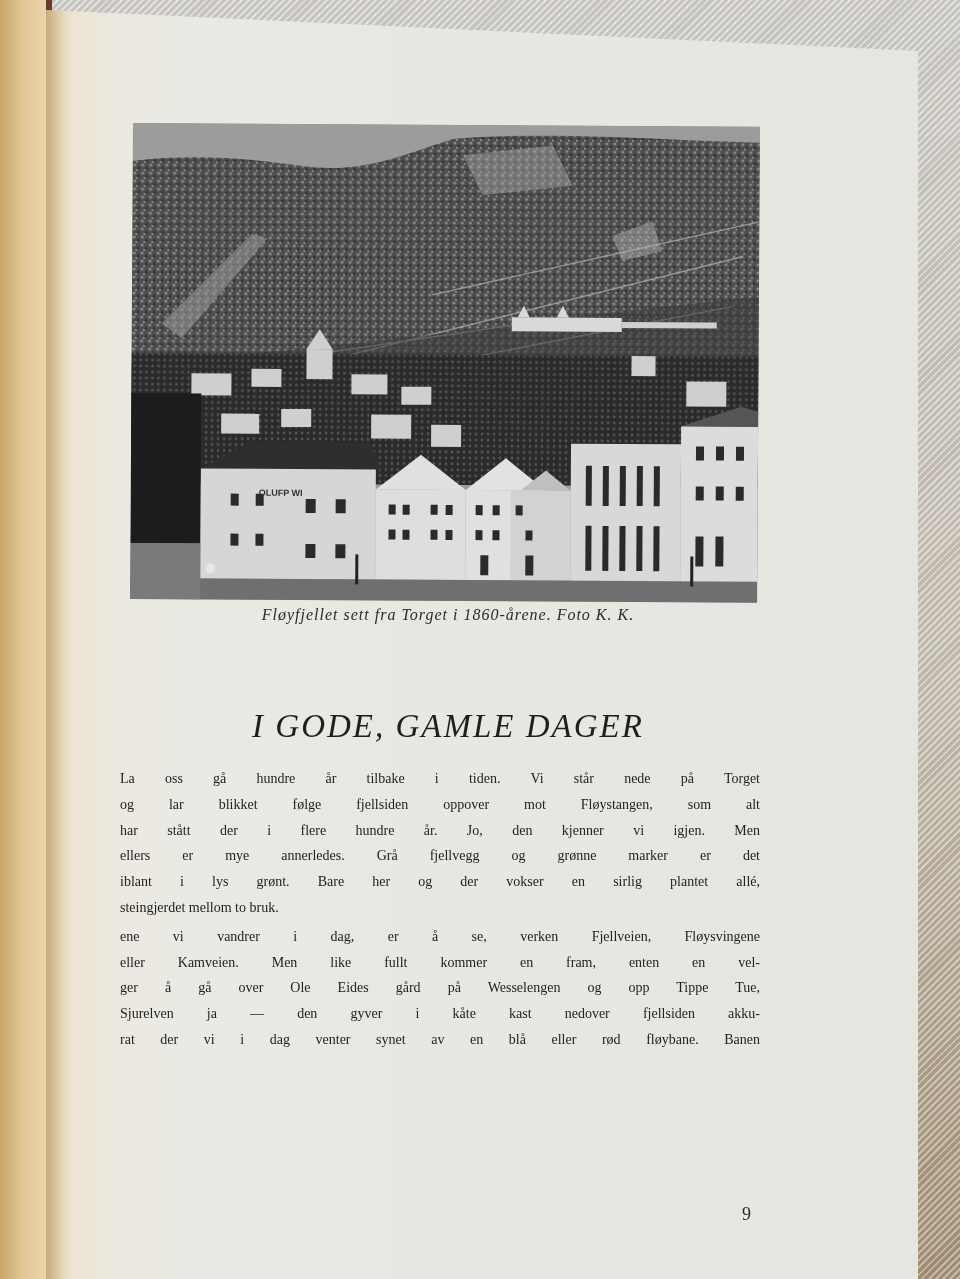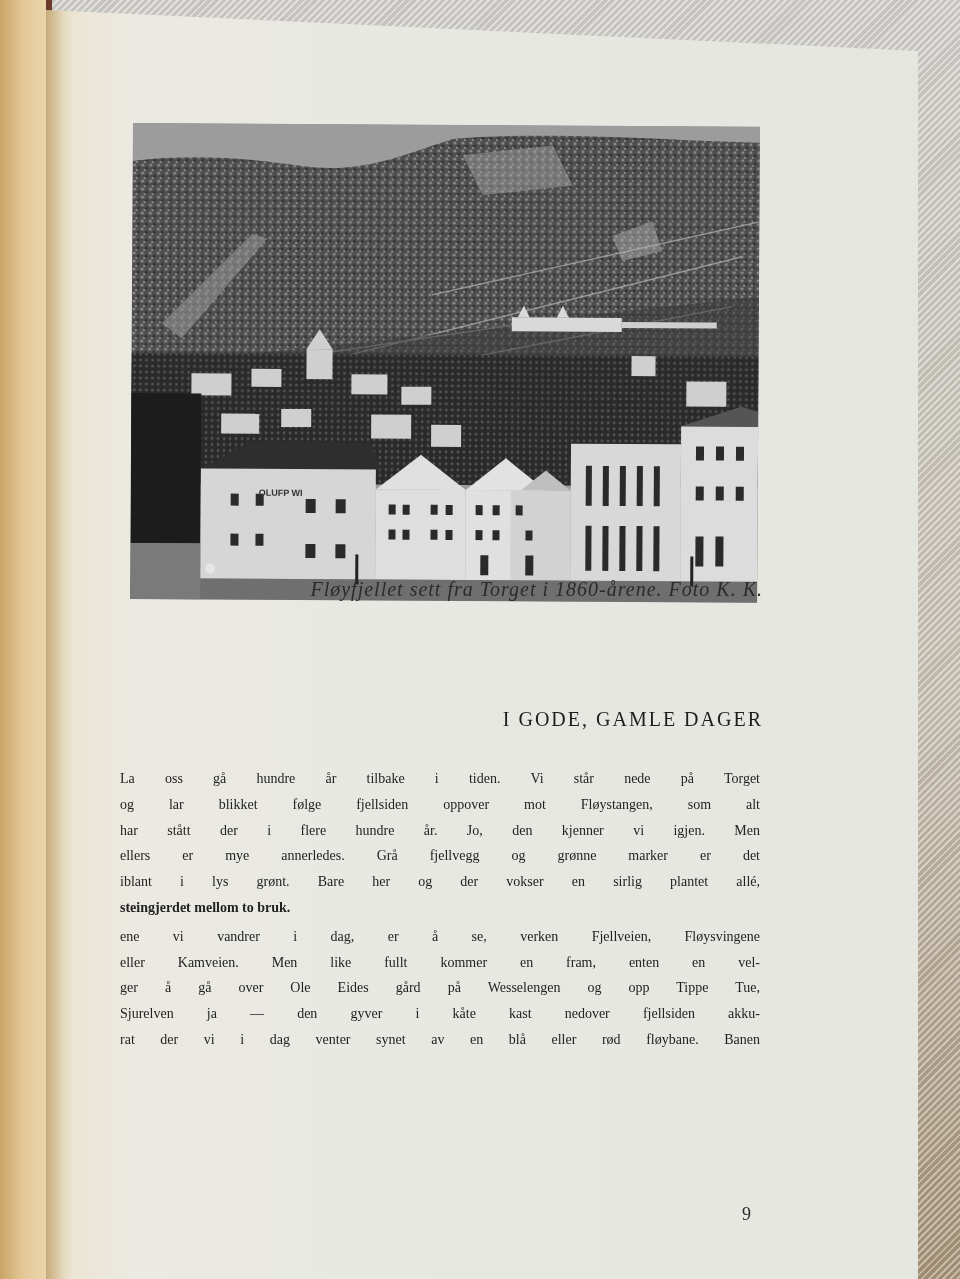--- a/index.html
+++ b/index.html
@@ -58,57 +58,57 @@
       height: 476px;
       background: #8d8d8d;
       overflow: hidden;
       transform: rotate(0.35deg);
       transform-origin: left top;
     }
     .photo svg { display: block; }
     .caption {
       position: absolute;
       left: 87px;
-      top: 568px;
+      top: 596px;
       width: 630px;
-      text-align: right;
+      text-align: center;
       font-style: italic;
-      font-size: 20px;
+      font-size: 16px;
       letter-spacing: 1px;
       color: #2b2b2b;
     }
     .chapter-title {
       position: absolute;
       left: 87px;
       top: 698px;
       width: 630px;
-      text-align: right;
-      font-size: 20px;
+      text-align: center;
+      font-size: 33px;
       letter-spacing: 2px;
       color: #1e1e1e;
+      font-style: italic;
     }
     .body-text {
       position: absolute;
       left: 74px;
       top: 756px;
       width: 640px;
       font-size: 14px;
       line-height: 25.8px;
       color: #222;
     }
     .body-text .line {
       display: block;
       text-align: justify;
       text-align-last: justify;
       white-space: nowrap;
       height: 25.8px;
     }
     .body-text .line.last {
       text-align-last: left;
-      font-weight: bold;
     }
     .body-text .line.indent {
       padding-left: 12px;
     }
     .body-text .para-gap {
       display: block;
       height: 3px;
     }
     .page-number {
       position: absolute;

